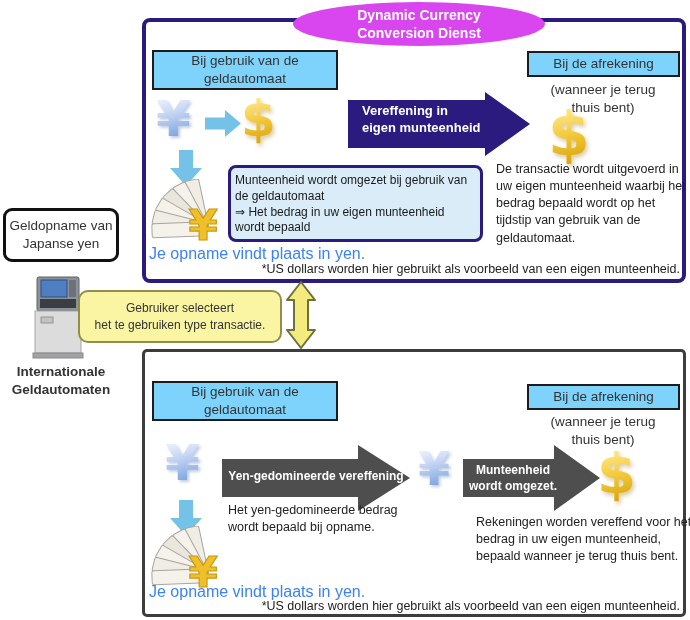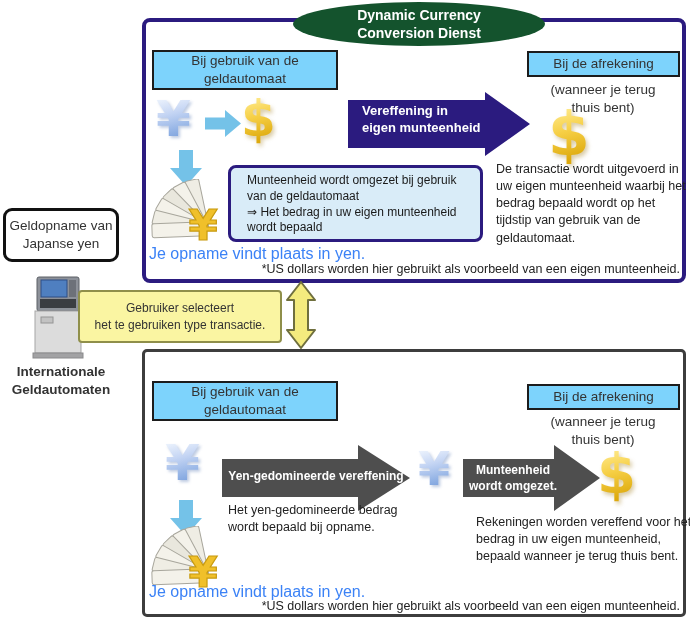--- a/index.html
+++ b/index.html
@@ -2,40 +2,40 @@
 <html><head>
 <meta charset="utf-8">
 <style>
   html,body { margin:0; padding:0; background:#fff; }
   .stage { position:relative; width:690px; height:620px; background:#fff;
            font-family:"Liberation Sans", sans-serif; color:#333; overflow:hidden; }
   .abs { position:absolute; }
   .panel { position:absolute; background:#fff; box-sizing:border-box; z-index:1; }
   .panel-dcc { left:142px; top:18px; width:544px; height:265px; border:4px solid #2b1b7f; border-radius:8px; }
   .panel-normal { left:142px; top:349px; width:544px; height:268px; border:3px solid #3d3d3d; border-radius:5px; }
-  .badge { left:293px; top:2px; width:252px; height:44px; background:#14532d; border-radius:50%;
+  .badge { left:293px; top:2px; width:252px; height:44px; background:#d946ef; border-radius:50%;
            color:#fff; font-weight:bold; font-size:14px; display:flex; align-items:center; justify-content:center;
            text-align:center; white-space:pre; line-height:1.3; z-index:3; }
   .hbox { position:absolute; background:#7dd3fc; border:2px solid #1c1c1c; display:flex; align-items:center;
           justify-content:center; text-align:center; font-size:13.5px; line-height:1.3; white-space:pre;
           box-sizing:border-box; z-index:2; color:#333; }
   .subnote { position:absolute; white-space:pre; text-align:center; font-size:13.5px; line-height:1.3; color:#333; z-index:2; }
   .cur { position:absolute; font-weight:bold; font-family:"DejaVu Sans","Liberation Sans",sans-serif; line-height:1;
          -webkit-background-clip:text; background-clip:text; color:transparent; z-index:2; }
   .cur-blue { background-image:linear-gradient(165deg,#eef4fd 8%,#c6d6f4 38%,#8fb0e4 72%,#6a92d4 100%);
               filter:drop-shadow(2px 2px 1.5px rgba(110,140,190,.45)); }
   .cur-gold { background-image:linear-gradient(165deg,#ffec92 8%,#f6cf45 45%,#dda90c 88%);
               filter:drop-shadow(2px 3px 2px rgba(150,110,0,.35)); }
   .para { position:absolute; font-size:12.5px; line-height:1.37; color:#222; z-index:2; }
   .arrowtext { position:absolute; color:#fff; font-weight:bold; z-index:3; }
   .callout { position:absolute; left:228px; top:165px; width:255px; height:77px; background:#d9ecf8;
-             border:3px solid #2b1b7f; border-radius:8px; box-sizing:border-box; padding:5px 16px;
+             border:3px solid #2b1b7f; border-radius:8px; box-sizing:border-box; padding:5px 4px;
              font-size:12px; line-height:1.32; white-space:pre-line; z-index:2; color:#1a1a1a; }
   .yellowbox { position:absolute; left:78px; top:290px; width:204px; height:53px; background:#faf5a2;
-               border:2px solid #8f8f4a; border-radius:4px; display:flex; align-items:center; justify-content:center;
+               border:2px solid #8f8f4a; border-radius:10px; display:flex; align-items:center; justify-content:center;
                text-align:center; font-size:12px; line-height:1.35; white-space:pre; box-sizing:border-box; z-index:4; color:#333; }
   .roundbox { position:absolute; left:3px; top:208px; width:116px; height:54px; border:3px solid #111; border-radius:9px;
               display:flex; align-items:center; justify-content:center; text-align:center; font-size:13.5px;
               line-height:1.3; white-space:pre; box-sizing:border-box; color:#333; }
   .oval { position:absolute; left:298px; top:334px; width:270px; height:37px; background:#fff; border:2.5px solid #4a4a4a;
           border-radius:50%; display:flex; align-items:center; justify-content:center; font-size:13.5px; color:#333;
           z-index:5; box-sizing:border-box; }
   .caption { position:absolute; text-align:center; white-space:pre; font-size:13.5px; line-height:1.3; color:#333;font-weight:bold; }
   .footnote { position:absolute; width:500px; text-align:right; font-size:12.5px; color:#222; z-index:2; }
   .smallnote { position:absolute; font-size:16px; color:#3b82f6; z-index:2; }

